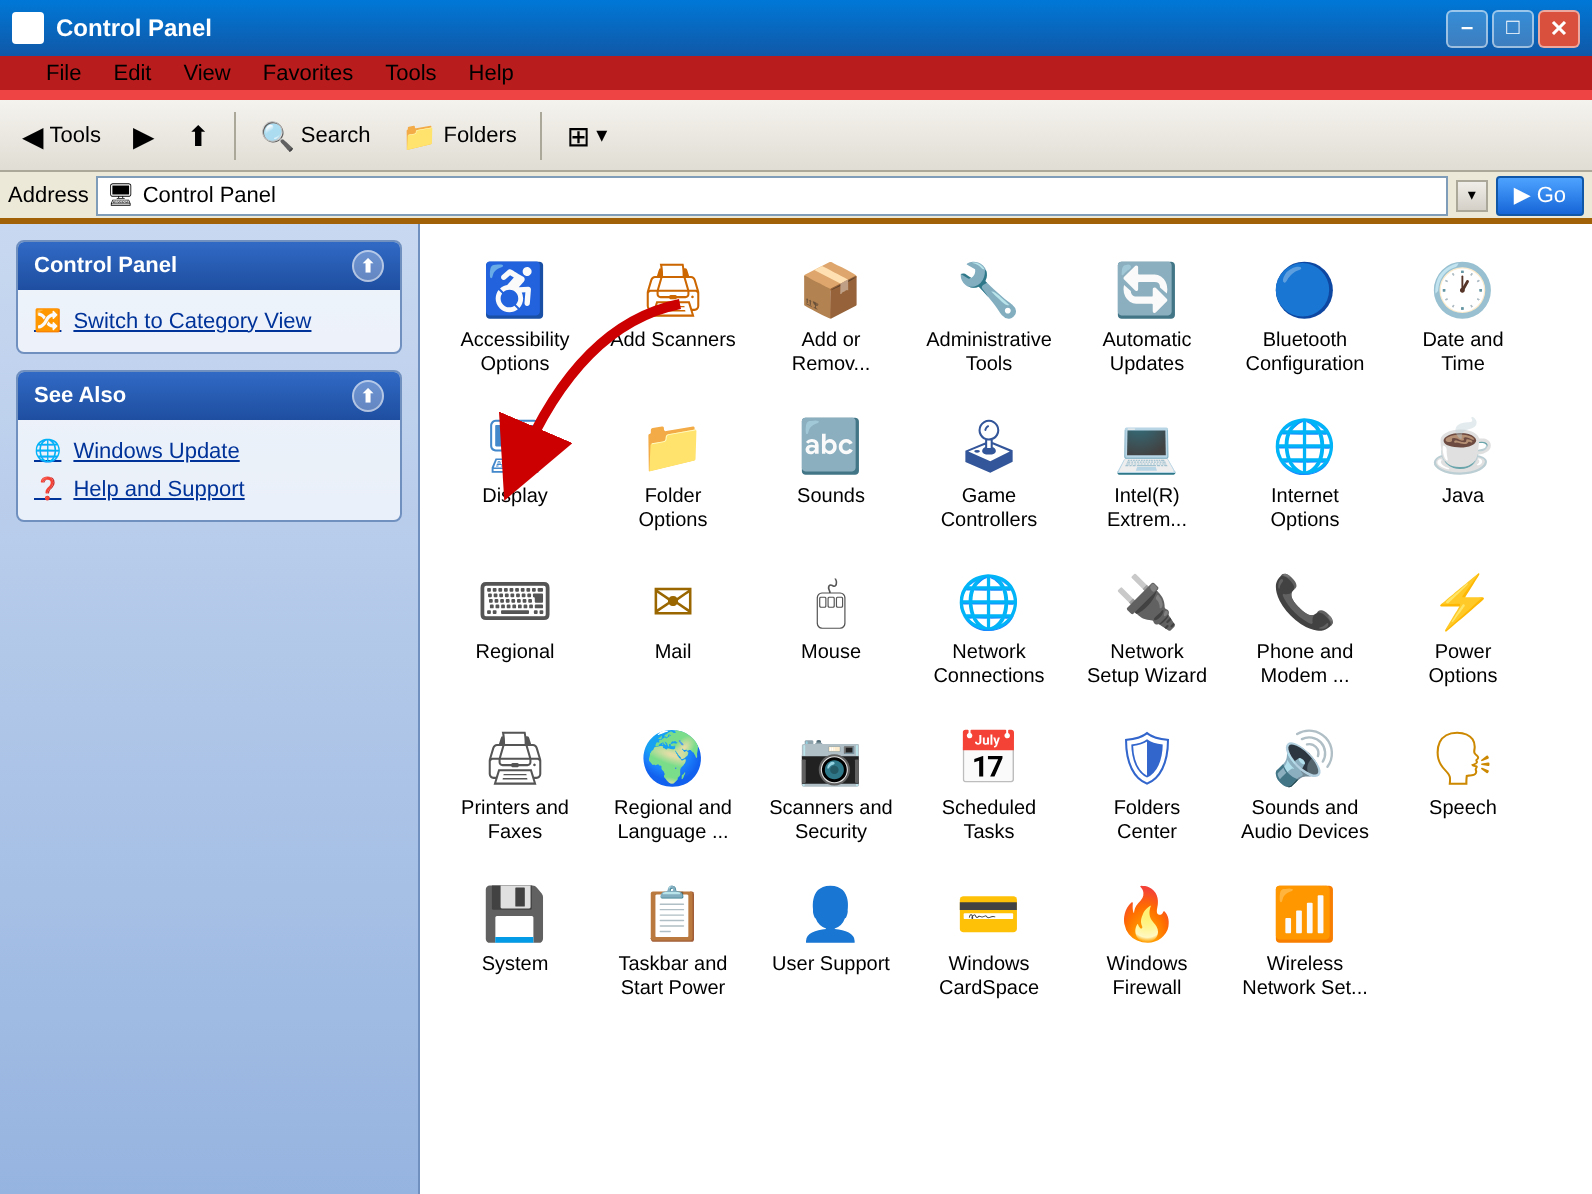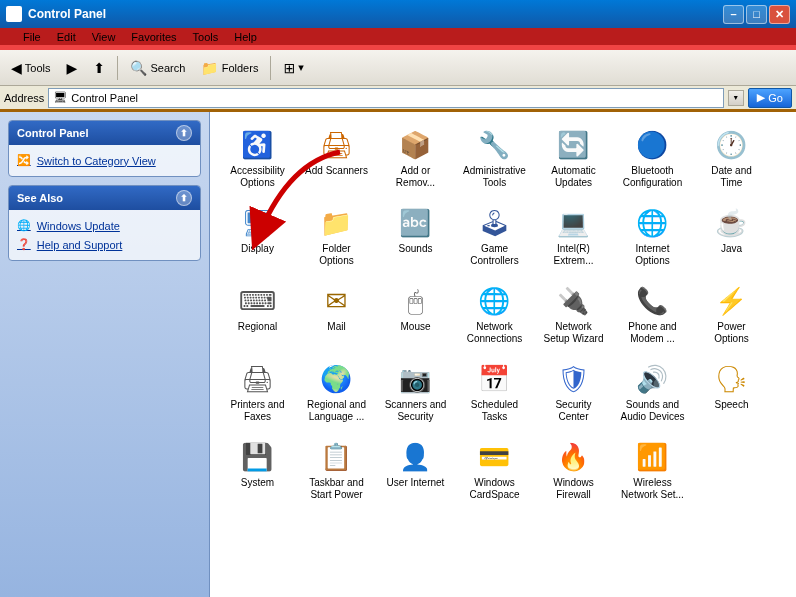--- a/index.html
+++ b/index.html
@@ -463,41 +463,41 @@
         <div class="icon-item">
     <div class="icon-img icon-scanners">📷</div>
     <div class="icon-label">Scanners and Security</div>
   </div>
         <div class="icon-item">
     <div class="icon-img icon-scheduled">📅</div>
     <div class="icon-label">Scheduled Tasks</div>
   </div>
         <div class="icon-item">
     <div class="icon-img icon-security">🛡</div>
-    <div class="icon-label">Security Center</div>
+    <div class="icon-label">Folders Center</div>
   </div>
         <div class="icon-item">
     <div class="icon-img icon-sounds">🔊</div>
     <div class="icon-label">Sounds and Audio Devices</div>
   </div>
         <div class="icon-item">
     <div class="icon-img icon-speech">🗣</div>
     <div class="icon-label">Speech</div>
   </div>
         <div class="icon-item">
     <div class="icon-img icon-system">💾</div>
     <div class="icon-label">System</div>
   </div>
         <div class="icon-item">
     <div class="icon-img icon-taskbar">📋</div>
     <div class="icon-label">Taskbar and Start Power</div>
   </div>
         <div class="icon-item">
     <div class="icon-img icon-users">👤</div>
-    <div class="icon-label">User Internet</div>
+    <div class="icon-label">User Support</div>
   </div>
         <div class="icon-item">
     <div class="icon-img icon-cardspace">💳</div>
     <div class="icon-label">Windows CardSpace</div>
   </div>
         <div class="icon-item">
     <div class="icon-img icon-firewall">🔥</div>
     <div class="icon-label">Windows Firewall</div>
   </div>
         <div class="icon-item">

